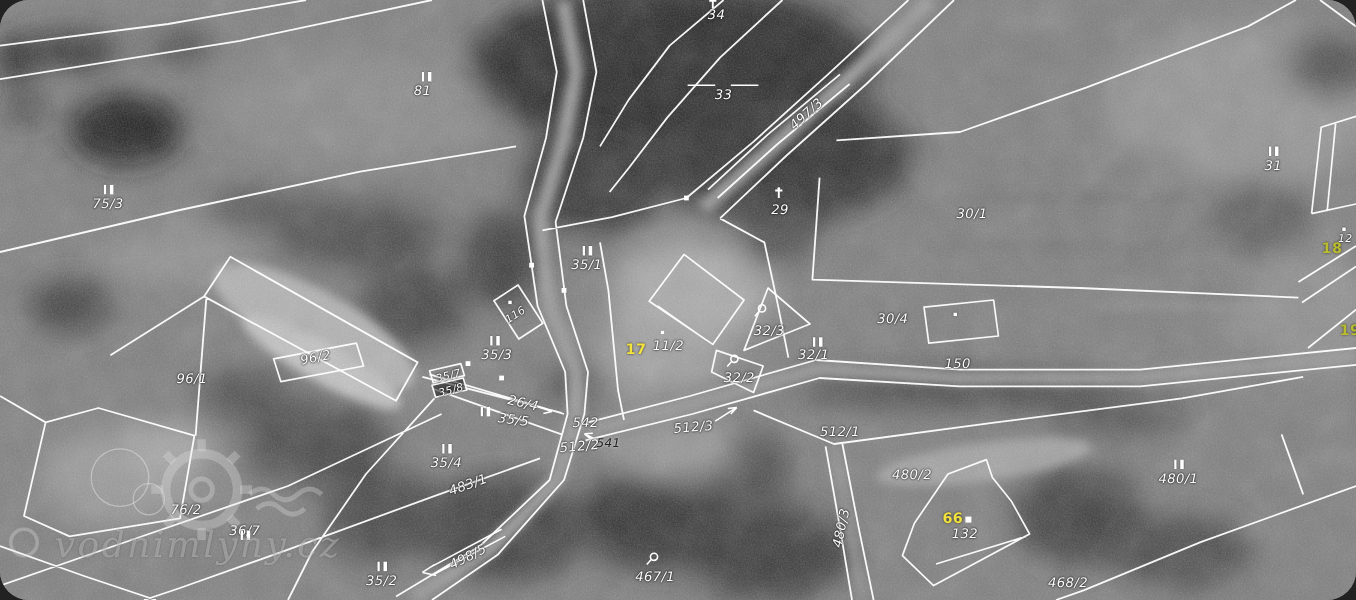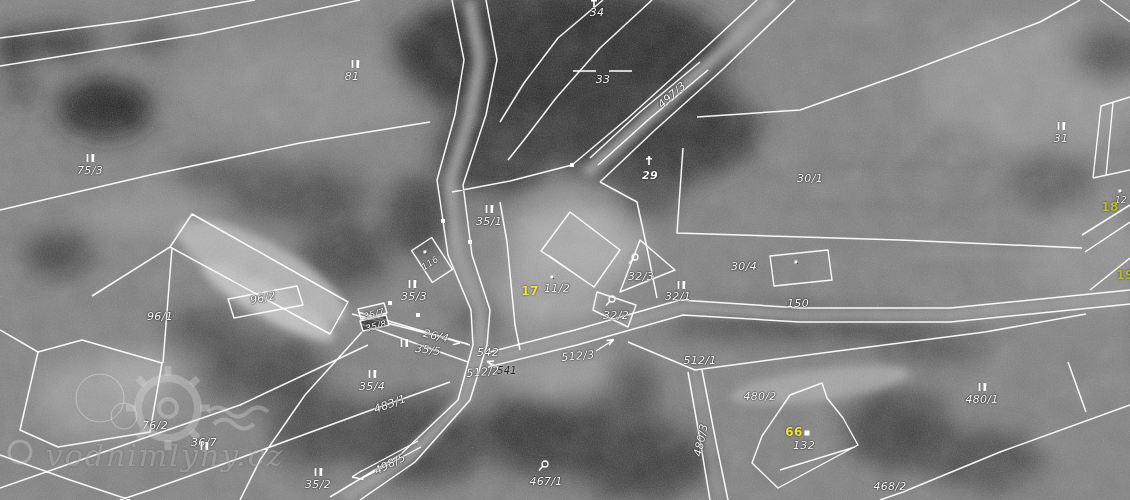--- a/index.html
+++ b/index.html
@@ -1,17 +1,17 @@
 <!DOCTYPE html>
 <html style="--parcel-label: #ffffff; --place-name: #f2e13b; --house-number: #f2e23e; --evidence-number: #b9bc2e; --boundary-line: #ffffff;"><head>
 <meta charset="utf-8">
 <style>
   html,body{margin:0;padding:0;background:#222;}
   #stage{position:relative;width:1130px;height:500px;overflow:hidden;
-         font-family:"DejaVu Sans",sans-serif;background:#7e7e7e;}
+         font-family:"DejaVu Sans",sans-serif;background:#7e7e7e;border-radius:24px;}
   #stage svg.layer{position:absolute;left:0;top:0;width:1130px;height:500px;}
   
   .lbl{position:absolute;transform:translate(-50%,-50%);white-space:nowrap;
        font:italic 11px "DejaVu Sans",sans-serif;color:var(--parcel-label,#fff);
        letter-spacing:.3px;
        text-shadow:0 0 2px rgba(0,0,0,.85),0 0 1px rgba(0,0,0,.9);}
   .lbl.small{font-size:9px;}
   .lbl.house{font:bold 12px "DejaVu Sans",sans-serif;font-style:normal;
              color:var(--house-number,#f2e23e);
              text-shadow:0 0 2px rgba(0,0,0,.8);}
@@ -186,21 +186,21 @@
       <rect x="570" y="163" width="4" height="4"></rect>
     </g>
   </svg>
 
   <div class="layer" id="label-layer" style="position:absolute;left:0;top:0;width:1130px;height:500px;">
       <div class="lbl parcel" style="left: 597px; top: 12px; transform: translate(-50%, -50%);">34</div>
       <div class="lbl parcel" style="left: 352px; top: 76px; transform: translate(-50%, -50%);">81</div>
       <div class="lbl parcel" style="left: 603px; top: 79px; transform: translate(-50%, -50%);">33</div>
       <div class="lbl parcel" style="left: 672px; top: 95px; transform: translate(-50%, -50%) rotate(-42deg);">497/3</div>
       <div class="lbl parcel" style="left: 90px; top: 170px; transform: translate(-50%, -50%);">75/3</div>
-      <div class="lbl parcel" style="left: 650px; top: 175px; transform: translate(-50%, -50%); font-weight: bold;">29</div>
+      <div class="lbl parcel" style="left: 650px; top: 175px; transform: translate(-50%, -50%);">29</div>
       <div class="lbl parcel" style="left: 810px; top: 178px; transform: translate(-50%, -50%);">30/1</div>
       <div class="lbl parcel" style="left: 1061px; top: 138px; transform: translate(-50%, -50%);">31</div>
       <div class="lbl parcel" style="left: 489px; top: 221px; transform: translate(-50%, -50%);">35/1</div>
       <div class="lbl small" style="left: 430px; top: 263px; transform: translate(-50%, -50%) rotate(-33deg);">116</div>
       <div class="lbl parcel" style="left: 414px; top: 296px; transform: translate(-50%, -50%);">35/3</div>
       <div class="lbl parcel" style="left: 557px; top: 288px; transform: translate(-50%, -50%);">11/2</div>
       <div class="lbl house" style="left: 530px; top: 291px; transform: translate(-50%, -50%);">17</div>
       <div class="lbl parcel" style="left: 641px; top: 276px; transform: translate(-50%, -50%);">32/3</div>
       <div class="lbl parcel" style="left: 678px; top: 296px; transform: translate(-50%, -50%);">32/1</div>
       <div class="lbl parcel" style="left: 616px; top: 315px; transform: translate(-50%, -50%);">32/2</div>

